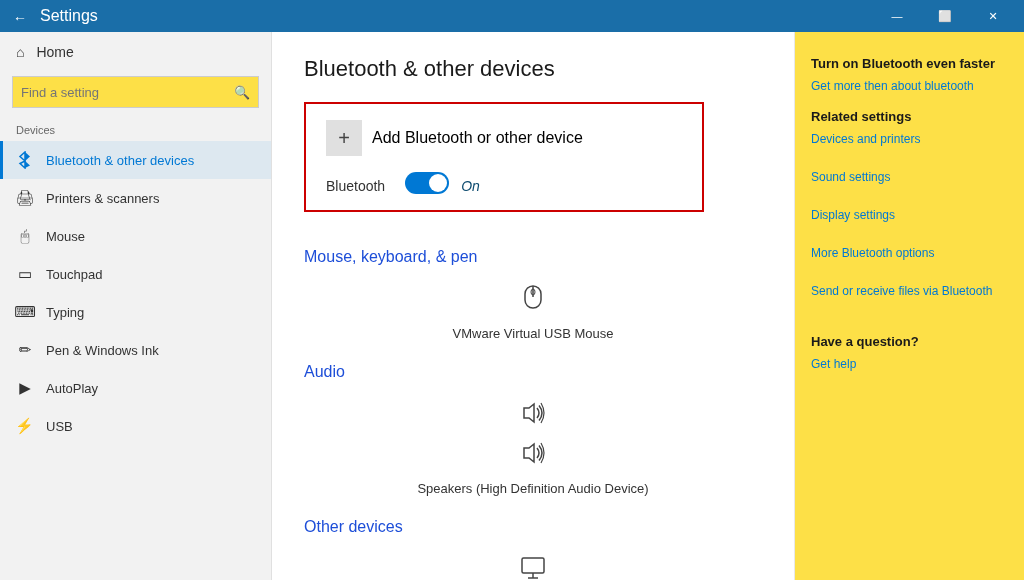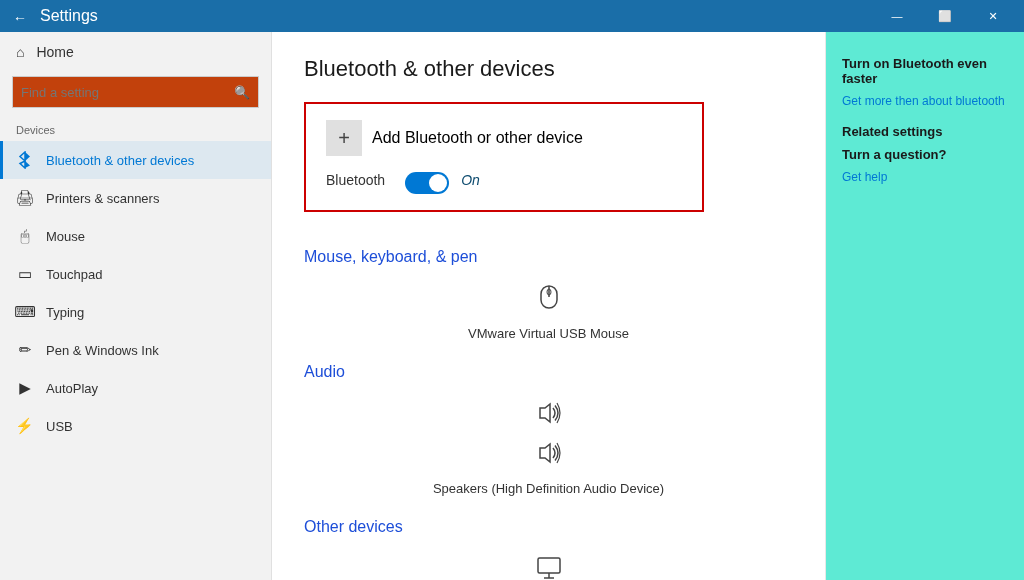--- a/index.html
+++ b/index.html
@@ -64,21 +64,21 @@
     .sidebar-search {
       margin: 4px 12px 12px;
       position: relative;
     }
     .sidebar-search input {
       width: 100%;
       height: 32px;
       border: 1px solid #ccc;
       padding: 0 30px 0 8px;
       font-size: 13px;
-      background: #c2410c;
+      background: #fde047;
       outline: none;
     }
     .sidebar-search-icon {
       position: absolute;
       right: 8px; top: 50%;
       transform: translateY(-50%);
       color: #666;
       font-size: 13px;
     }
     .sidebar-section-label {
@@ -143,21 +143,21 @@
     .add-device-plus {
       width: 36px; height: 36px;
       background: #e0e0e0;
       display: flex; align-items: center; justify-content: center;
       font-size: 20px;
       color: #444;
       flex-shrink: 0;
     }
     .bluetooth-row {
       display: flex;
-      align-items: flex-start;
+      align-items: flex-end;
       gap: 12px;
     }
     .bluetooth-label {
       font-size: 14px;
       color: #333;
       margin-right: 8px;
     }
     
     .toggle {
       width: 44px; height: 22px;
@@ -203,23 +203,23 @@
       color: #444;
       flex-shrink: 0;
     }
     .device-name {
       font-size: 13px;
       color: #333;
     }
 
     
     .right-panel {
-      width: 199px;
-      flex-shrink: 0;
-      background: #5eead4;
+      width: 230px;
+      flex-shrink: 0;
+      background: #fde047;
       padding: 24px 16px;
       border-left: 1px solid #e8e8e8;
       overflow-y: auto;
       font-size: 12px;
     }
     .right-panel-title {
       font-size: 13px;
       font-weight: 600;
       color: #1a1a1a;
       margin-bottom: 8px;
@@ -382,18 +382,25 @@
       </div>
       <span class="device-name">Generic Non-PnP Monitor</span>
     </div>
   </div>
 
   <div class="right-panel">
     <div class="right-panel-title">Turn on Bluetooth even faster</div>
     <a class="right-panel-link">Get more then about bluetooth</a>
 
     <div class="right-panel-section">Related settings</div>
-
-    <div class="have-question">Turn a question?</div>
+    <div class="right-panel-links">
+      <a class="right-panel-link">Devices and printers</a>
+      <a class="right-panel-link">Sound settings</a>
+      <a class="right-panel-link">Display settings</a>
+      <a class="right-panel-link">More Bluetooth options</a>
+      <a class="right-panel-link">Send or receive files via Bluetooth</a>
+    </div>
+
+    <div class="have-question">Have a question?</div>
     <a class="right-panel-link">Get help</a>
   </div>
 
 </div>
 
 </body></html>

